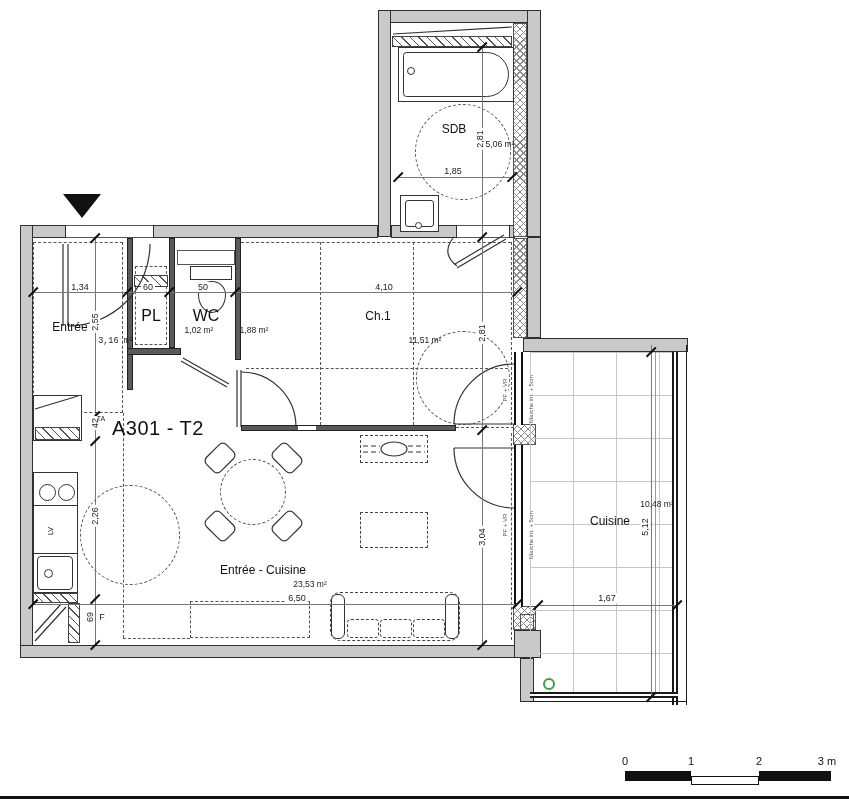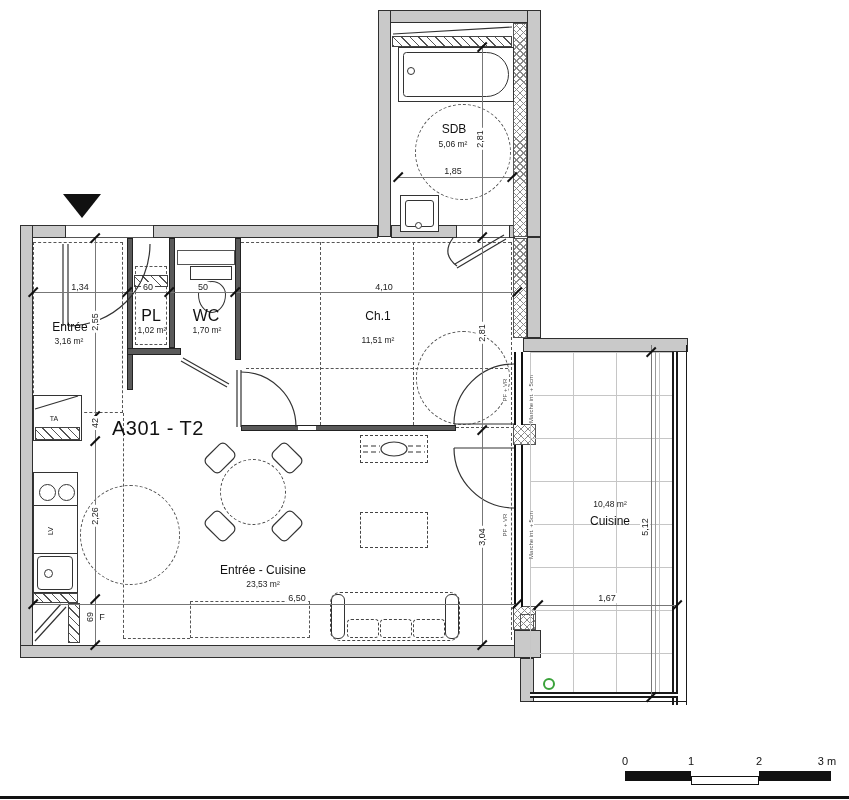--- a/index.html
+++ b/index.html
@@ -25,21 +25,21 @@
   .circ{position:absolute;border:1.3px dashed #555;border-radius:50%;}
   .furn{position:absolute;border:1px solid #333;background:#fff;}
   .fd{position:absolute;border:1.4px dashed #444;background:transparent;}
   .thin{position:absolute;background:#777;}
   .tick{position:absolute;width:13px;height:1.5px;background:#111;
         transform:translate(-50%,-50%) rotate(-45deg);}
   .lbl{position:absolute;transform:translate(-50%,-50%);text-align:center;
        white-space:nowrap;font-size:12px;color:#111;}
   .lbl.sm{font-size:16px;}
   .ar{position:absolute;transform:translate(-50%,-50%);text-align:center;
-      white-space:nowrap;font-size:8.5px;color:#222;}
+      white-space:nowrap;font-size:8.5px;color:#222;margin-left:47px;}
   .dim{position:absolute;transform:translate(-50%,-50%);font-size:9px;color:#222;
        background:#fff;padding:0 2px;white-space:nowrap;}
   .dim.v{transform:translate(-50%,-50%) rotate(-90deg);}
   .tiny{position:absolute;transform:translate(-50%,-50%) rotate(-90deg);
         font-size:6px;color:#555;white-space:nowrap;background:#fff;}
   .win{position:absolute;background:#fff;border-left:2px solid #111;border-right:2px solid #111;}
   #title{position:absolute;left:112px;top:417px;font-size:20px;letter-spacing:.5px;color:#111;}
   .rail-v{position:absolute;border-left:2px solid #1a1a1a;border-right:2px solid #1a1a1a;background:#fff;}
   .rail-h{position:absolute;border-top:2px solid #1a1a1a;border-bottom:2px solid #1a1a1a;background:#fff;}
   .blk{position:absolute;background:#111;}
@@ -207,25 +207,25 @@
   <div class="tick" style="left:651px;top:352px;"></div>
   <div class="tick" style="left:651px;top:697px;"></div>
 
   <div id="tri"></div>
 
   <div id="title">A301 - T2</div>
 
   <div class="lbl" style="left:454px;top:129px;">SDB</div>
   <div class="ar" style="left:453px;top:144px;">5,06 m²</div>
   <div class="lbl" style="left:70px;top:327px;">Entrée</div>
-  <div class="ar" style="left:69px;top:341px;">3,16 m²</div>
+  <div class="ar" style="left:69px;top:341px;font-family:Liberation Mono, monospace;">3,16 m²</div>
   <div class="lbl sm" style="left:151px;top:316px;">PL</div>
   <div class="ar" style="left:152px;top:330px;">1,02 m²</div>
   <div class="lbl sm" style="left:206px;top:316px;">WC</div>
-  <div class="ar" style="left:207px;top:330px;">1,70 m²</div>
+  <div class="ar" style="left:207px;top:330px;">1,88 m²</div>
   <div class="lbl" style="left:378px;top:316px;">Ch.1</div>
   <div class="ar" style="left:378px;top:340px;">11,51 m²</div>
   <div class="lbl" style="left:263px;top:570px;">Entrée - Cuisine</div>
   <div class="ar" style="left:263px;top:584px;">23,53 m²</div>
   <div class="lbl" style="left:610px;top:521px;">Cuisine</div>
   <div class="ar" style="left:610px;top:504px;">10,48 m²</div>
 
   <div class="dim" style="left:80px;top:287px;">1,34</div>
   <div class="dim" style="left:148px;top:287px;">60</div>
   <div class="dim" style="left:203px;top:287px;">50</div>

